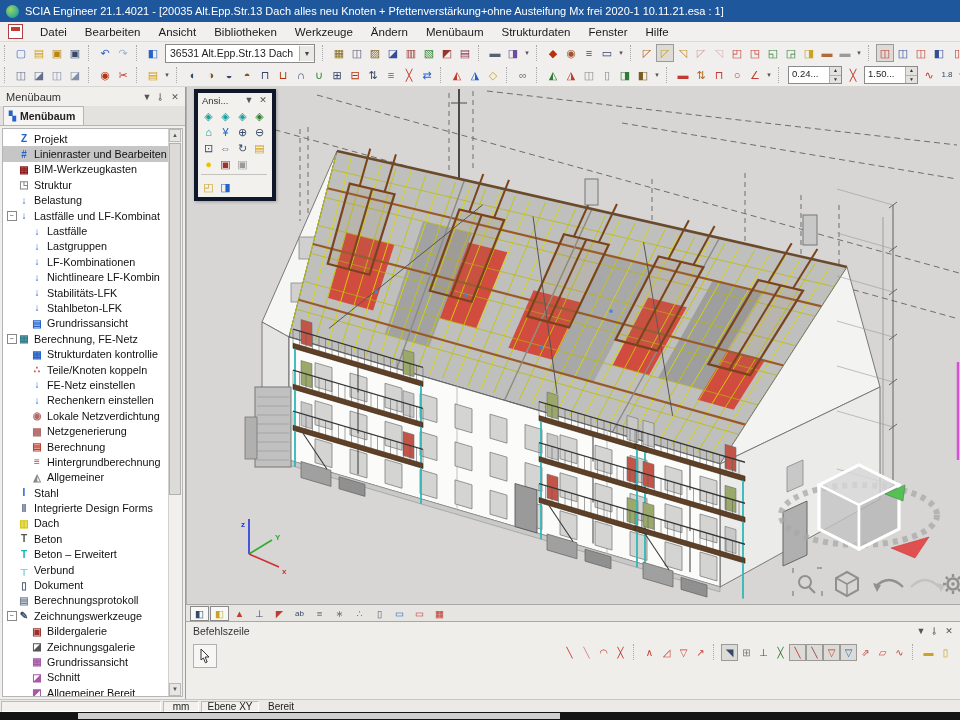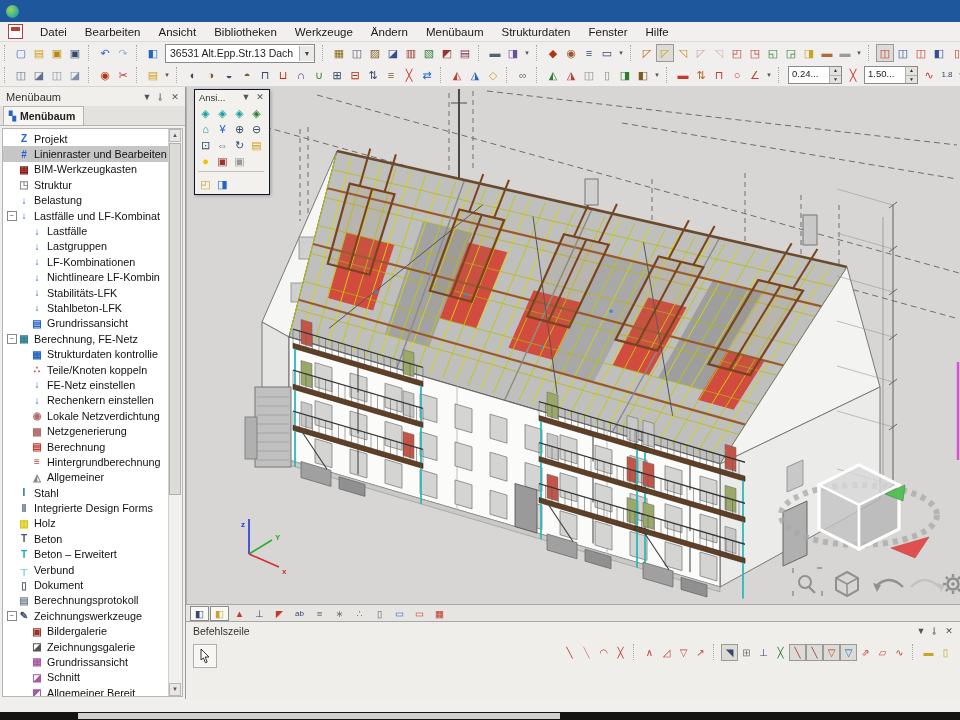--- a/index.html
+++ b/index.html
@@ -46,21 +46,21 @@
   .texp{width:11px;flex:0 0 auto;display:flex;align-items:center;justify-content:center;}
   .texp i{width:8px;height:8px;border:1px solid #888;background:#fff;font-style:normal;font-size:7px;line-height:7px;text-align:center;color:#333;}
   .ticon{width:14px;flex:0 0 auto;text-align:center;font-size:10px;font-weight:bold;}
   .tlabel{font-size:10.8px;color:#111;padding-left:3px;}
   .vsb{position:absolute;right:0;top:0;bottom:0;width:13px;background:#f1f0ee;border-left:1px solid #d0d0d0;}
   .vsb .ab{position:absolute;left:0;width:12px;height:13px;background:#e8e6e2;border:1px solid #b8b8b8;box-sizing:border-box;font-size:6px;color:#555;text-align:center;line-height:11px;}
   .vsb .up{top:0;} .vsb .dn{bottom:0;}
   .vsb .th{position:absolute;left:0;top:14px;width:12px;height:62%;background:#dddbd7;border:1px solid #b0b0b0;box-sizing:border-box;}
   
   #viewport{position:absolute;left:186px;top:87px;width:774px;height:517px;background:#d7d6d4;overflow:hidden;border-left:1px solid #b0b0b0;box-sizing:border-box;}
-  #palette{position:absolute;left:7px;top:2px;width:74px;background:#f2f1ee;border:1px solid #0f172a;box-shadow:1px 1px 3px rgba(0,0,0,.25);}
+  #palette{position:absolute;left:7px;top:2px;width:74px;background:#f2f1ee;border:4px solid #0f172a;box-shadow:1px 1px 3px rgba(0,0,0,.25);}
   #pal-head{height:14px;display:flex;align-items:center;font-size:9.5px;color:#333;padding:0 2px 0 4px;}
   #pal-head .sp{flex:1;}
   #pal-grid{display:grid;grid-template-columns:repeat(4,17px);padding:1px 2px 2px 2px;}
   .pbtn{width:17px;height:16px;display:flex;align-items:center;justify-content:center;}
   .pbtn span{font-size:11px;}
   .phr{grid-column:1/-1;height:2px;border-top:1px solid #c4c2be;margin:2px 1px;}
   
   #tabstrip{position:absolute;left:186px;top:604px;width:774px;height:17px;background:#e7e5e1;border-top:1px solid #a8a8a8;display:flex;align-items:center;padding-left:4px;box-sizing:border-box;}
   .vtab{width:19px;height:15px;display:flex;align-items:center;justify-content:center;border:1px solid transparent;box-sizing:border-box;margin-right:1px;}
   .vtab span{font-size:9.5px;}
@@ -82,20 +82,21 @@
   #bottomstrip{position:absolute;left:0;top:712px;width:960px;height:8px;background:#141414;}
   #bottomstrip div{position:absolute;left:78px;top:1px;width:482px;height:6px;background:#cfcfcf;}
 </style>
 </head>
 <body>
 
 <div id="app">
 
   <div id="titlebar">
     <div id="logo"></div>
+    <span>SCIA Engineer 21.1.4021 - [20035 Alt.Epp.Str.13 Dach alles neu Knoten + Pfettenverstärkung+ohne Austeifung Mx frei 2020-1 10.11.21.esa : 1]</span>
   </div>
 
   <div id="menubar">
     <div id="appicon"></div>
 
   <span class="mitem">Datei</span>
       <span class="mitem">Bearbeiten</span>
       <span class="mitem">Ansicht</span>
       <span class="mitem">Bibliotheken</span>
       <span class="mitem">Werkzeuge</span>
@@ -525,21 +526,21 @@
             <span class="tlabel">Stahl</span>
           </div>
           <div class="trow" style="padding-left: 3px;">
             <span class="texp"></span>
             <span class="ticon" style="color: rgb(54, 72, 107);">‖</span>
             <span class="tlabel">Integrierte Design Forms</span>
           </div>
           <div class="trow" style="padding-left: 3px;">
             <span class="texp"></span>
             <span class="ticon" style="color: rgb(212, 196, 0);">▥</span>
-            <span class="tlabel">Holz</span>
+            <span class="tlabel">Dach</span>
           </div>
           <div class="trow" style="padding-left: 3px;">
             <span class="texp"></span>
             <span class="ticon" style="color: rgb(85, 85, 85);">T</span>
             <span class="tlabel">Beton</span>
           </div>
           <div class="trow" style="padding-left: 3px;">
             <span class="texp"></span>
             <span class="ticon" style="color: rgb(25, 176, 176);">T</span>
             <span class="tlabel">Beton – Erweitert</span>
@@ -1238,18 +1239,28 @@
         <div class="sep"></div>
         <div class="snap">
           <span style="color: rgb(201, 162, 39);">▬</span>
         </div>
         <div class="snap">
           <span style="color: rgb(201, 162, 39);">▯</span>
         </div>
       </div>
   </div>
 
+  <div id="statusbar">
+    <div class="sbox" style="width:160px;"></div>
+    <div class="sbox" style="width:36px;">
+        <span>mm</span>
+      </div>
+    <div class="sbox" style="width:58px;">
+        <span>Ebene XY</span>
+      </div>
+    <span style="padding-left:8px;">Bereit</span>
+  </div>
 
   <div id="bottomstrip">
       <div></div>
     </div>
 
 </div>
 
 </body></html>

